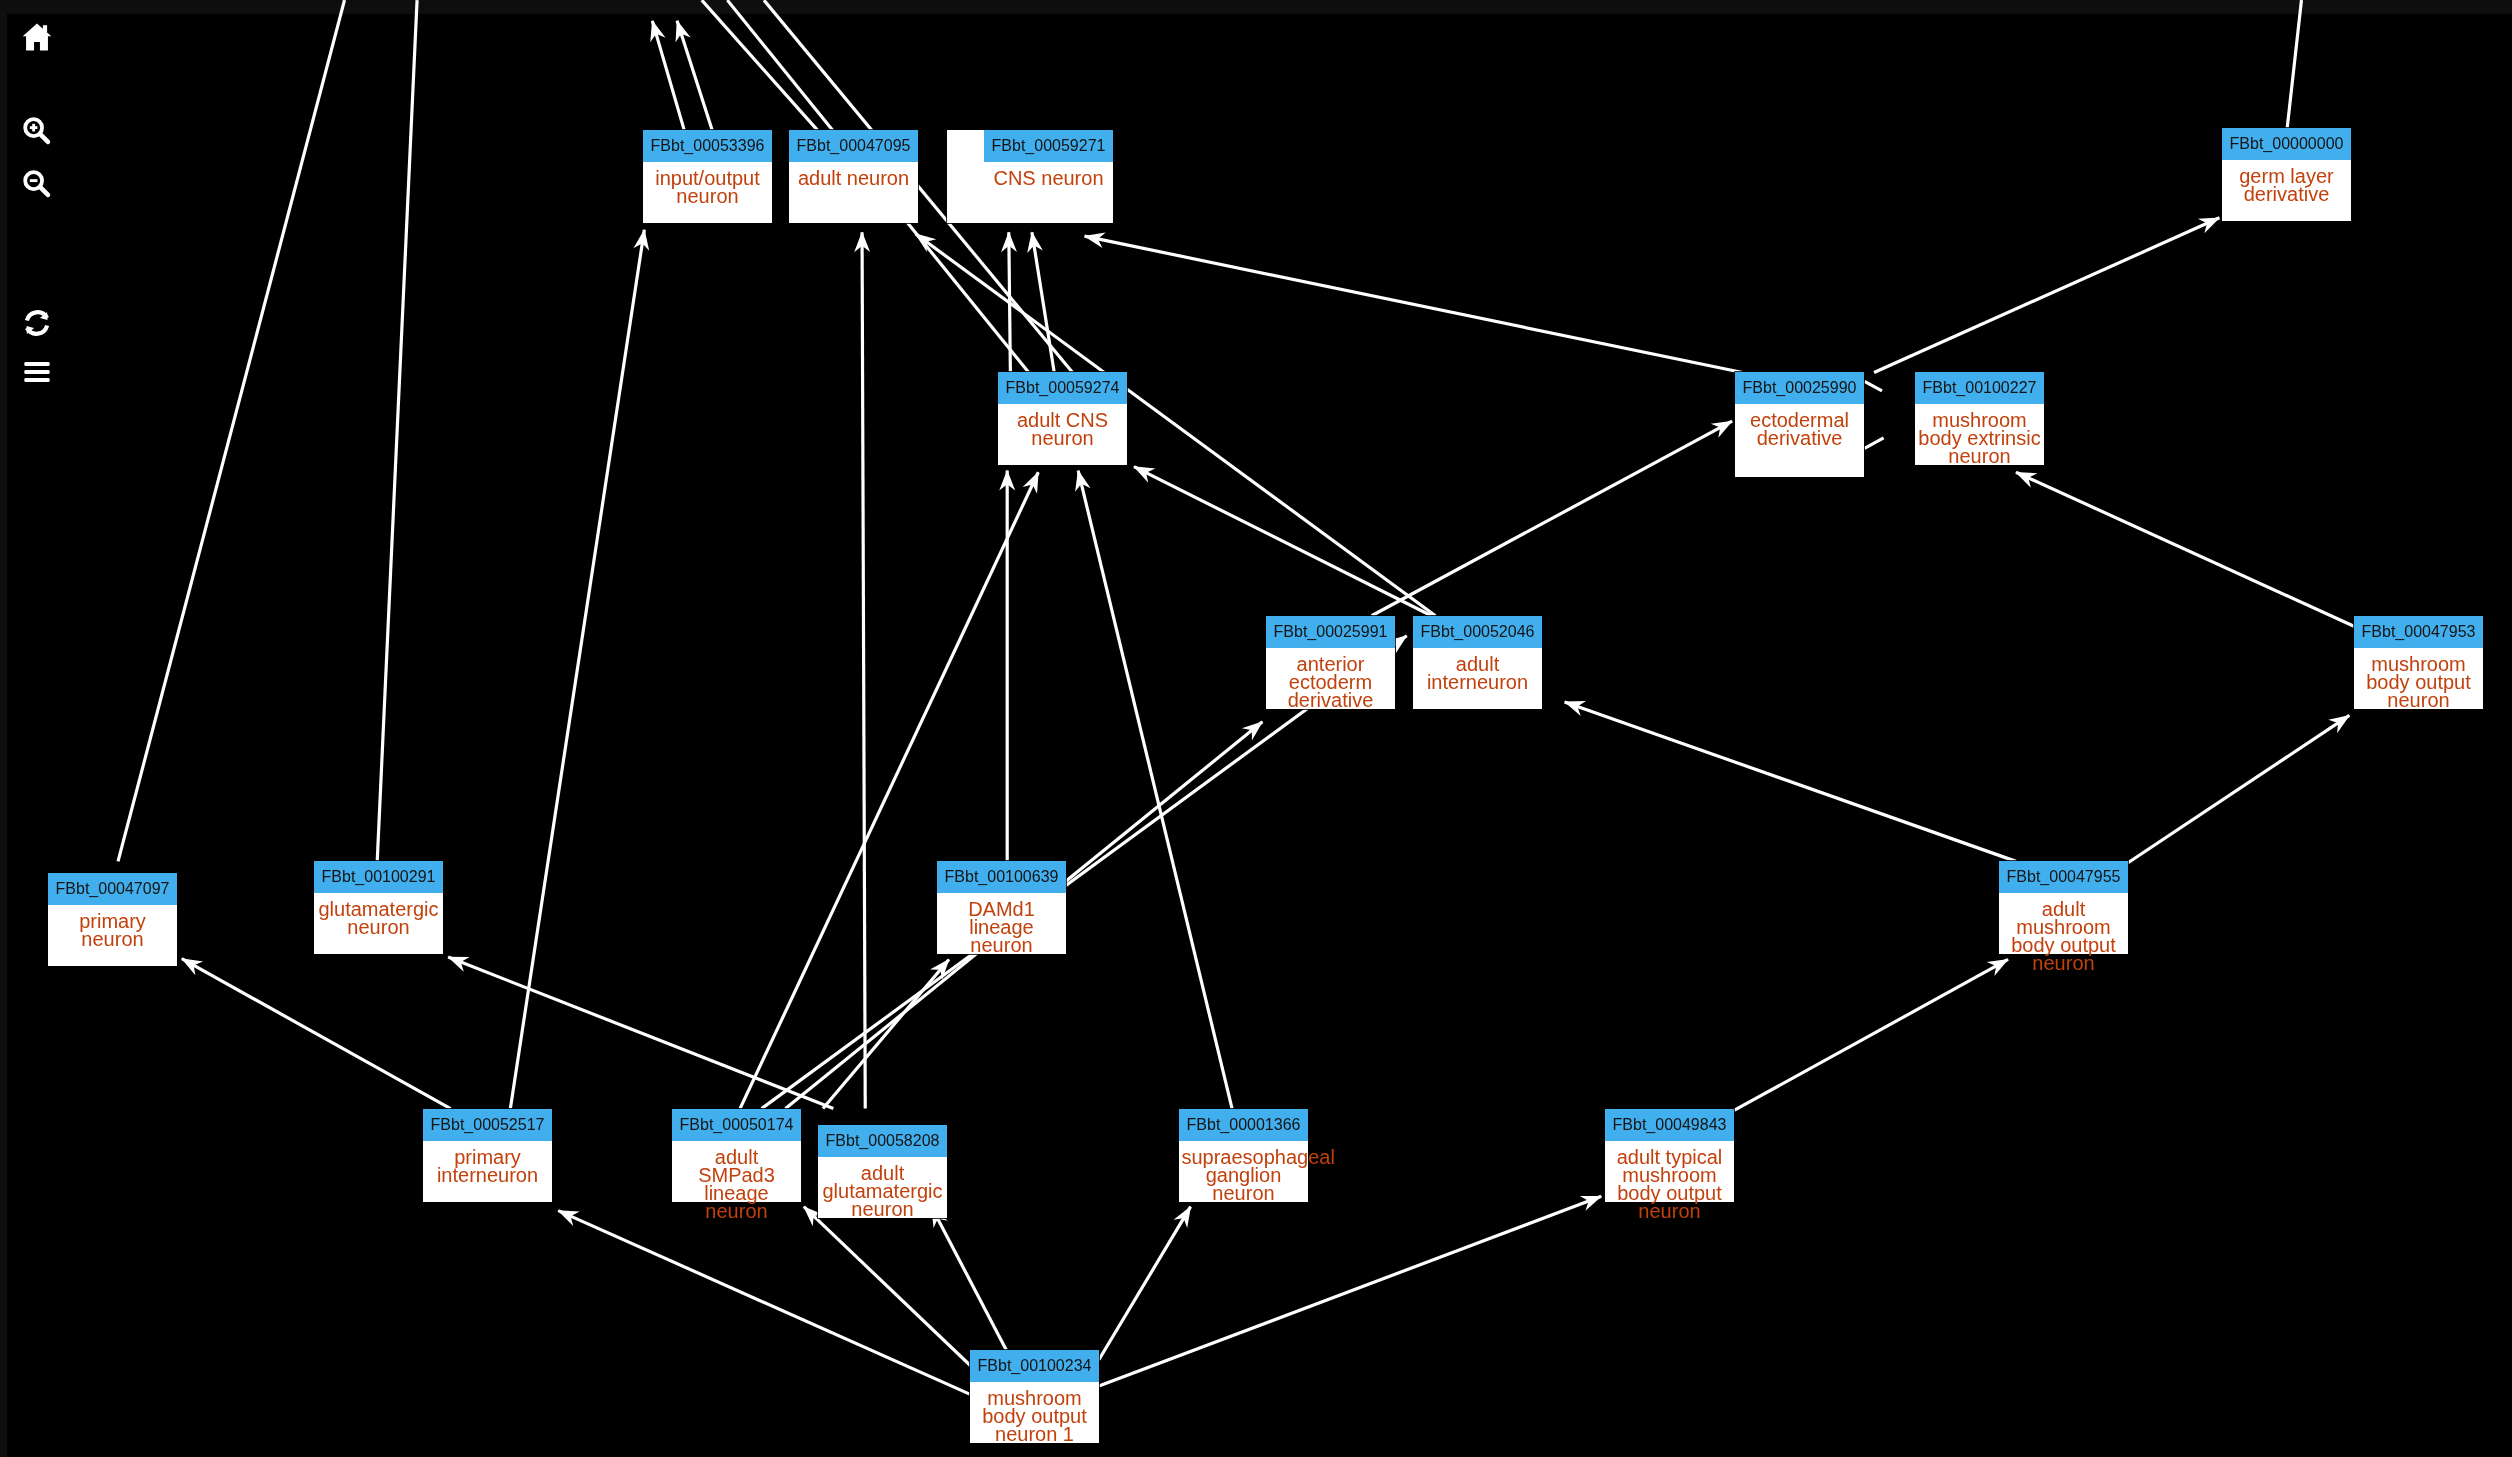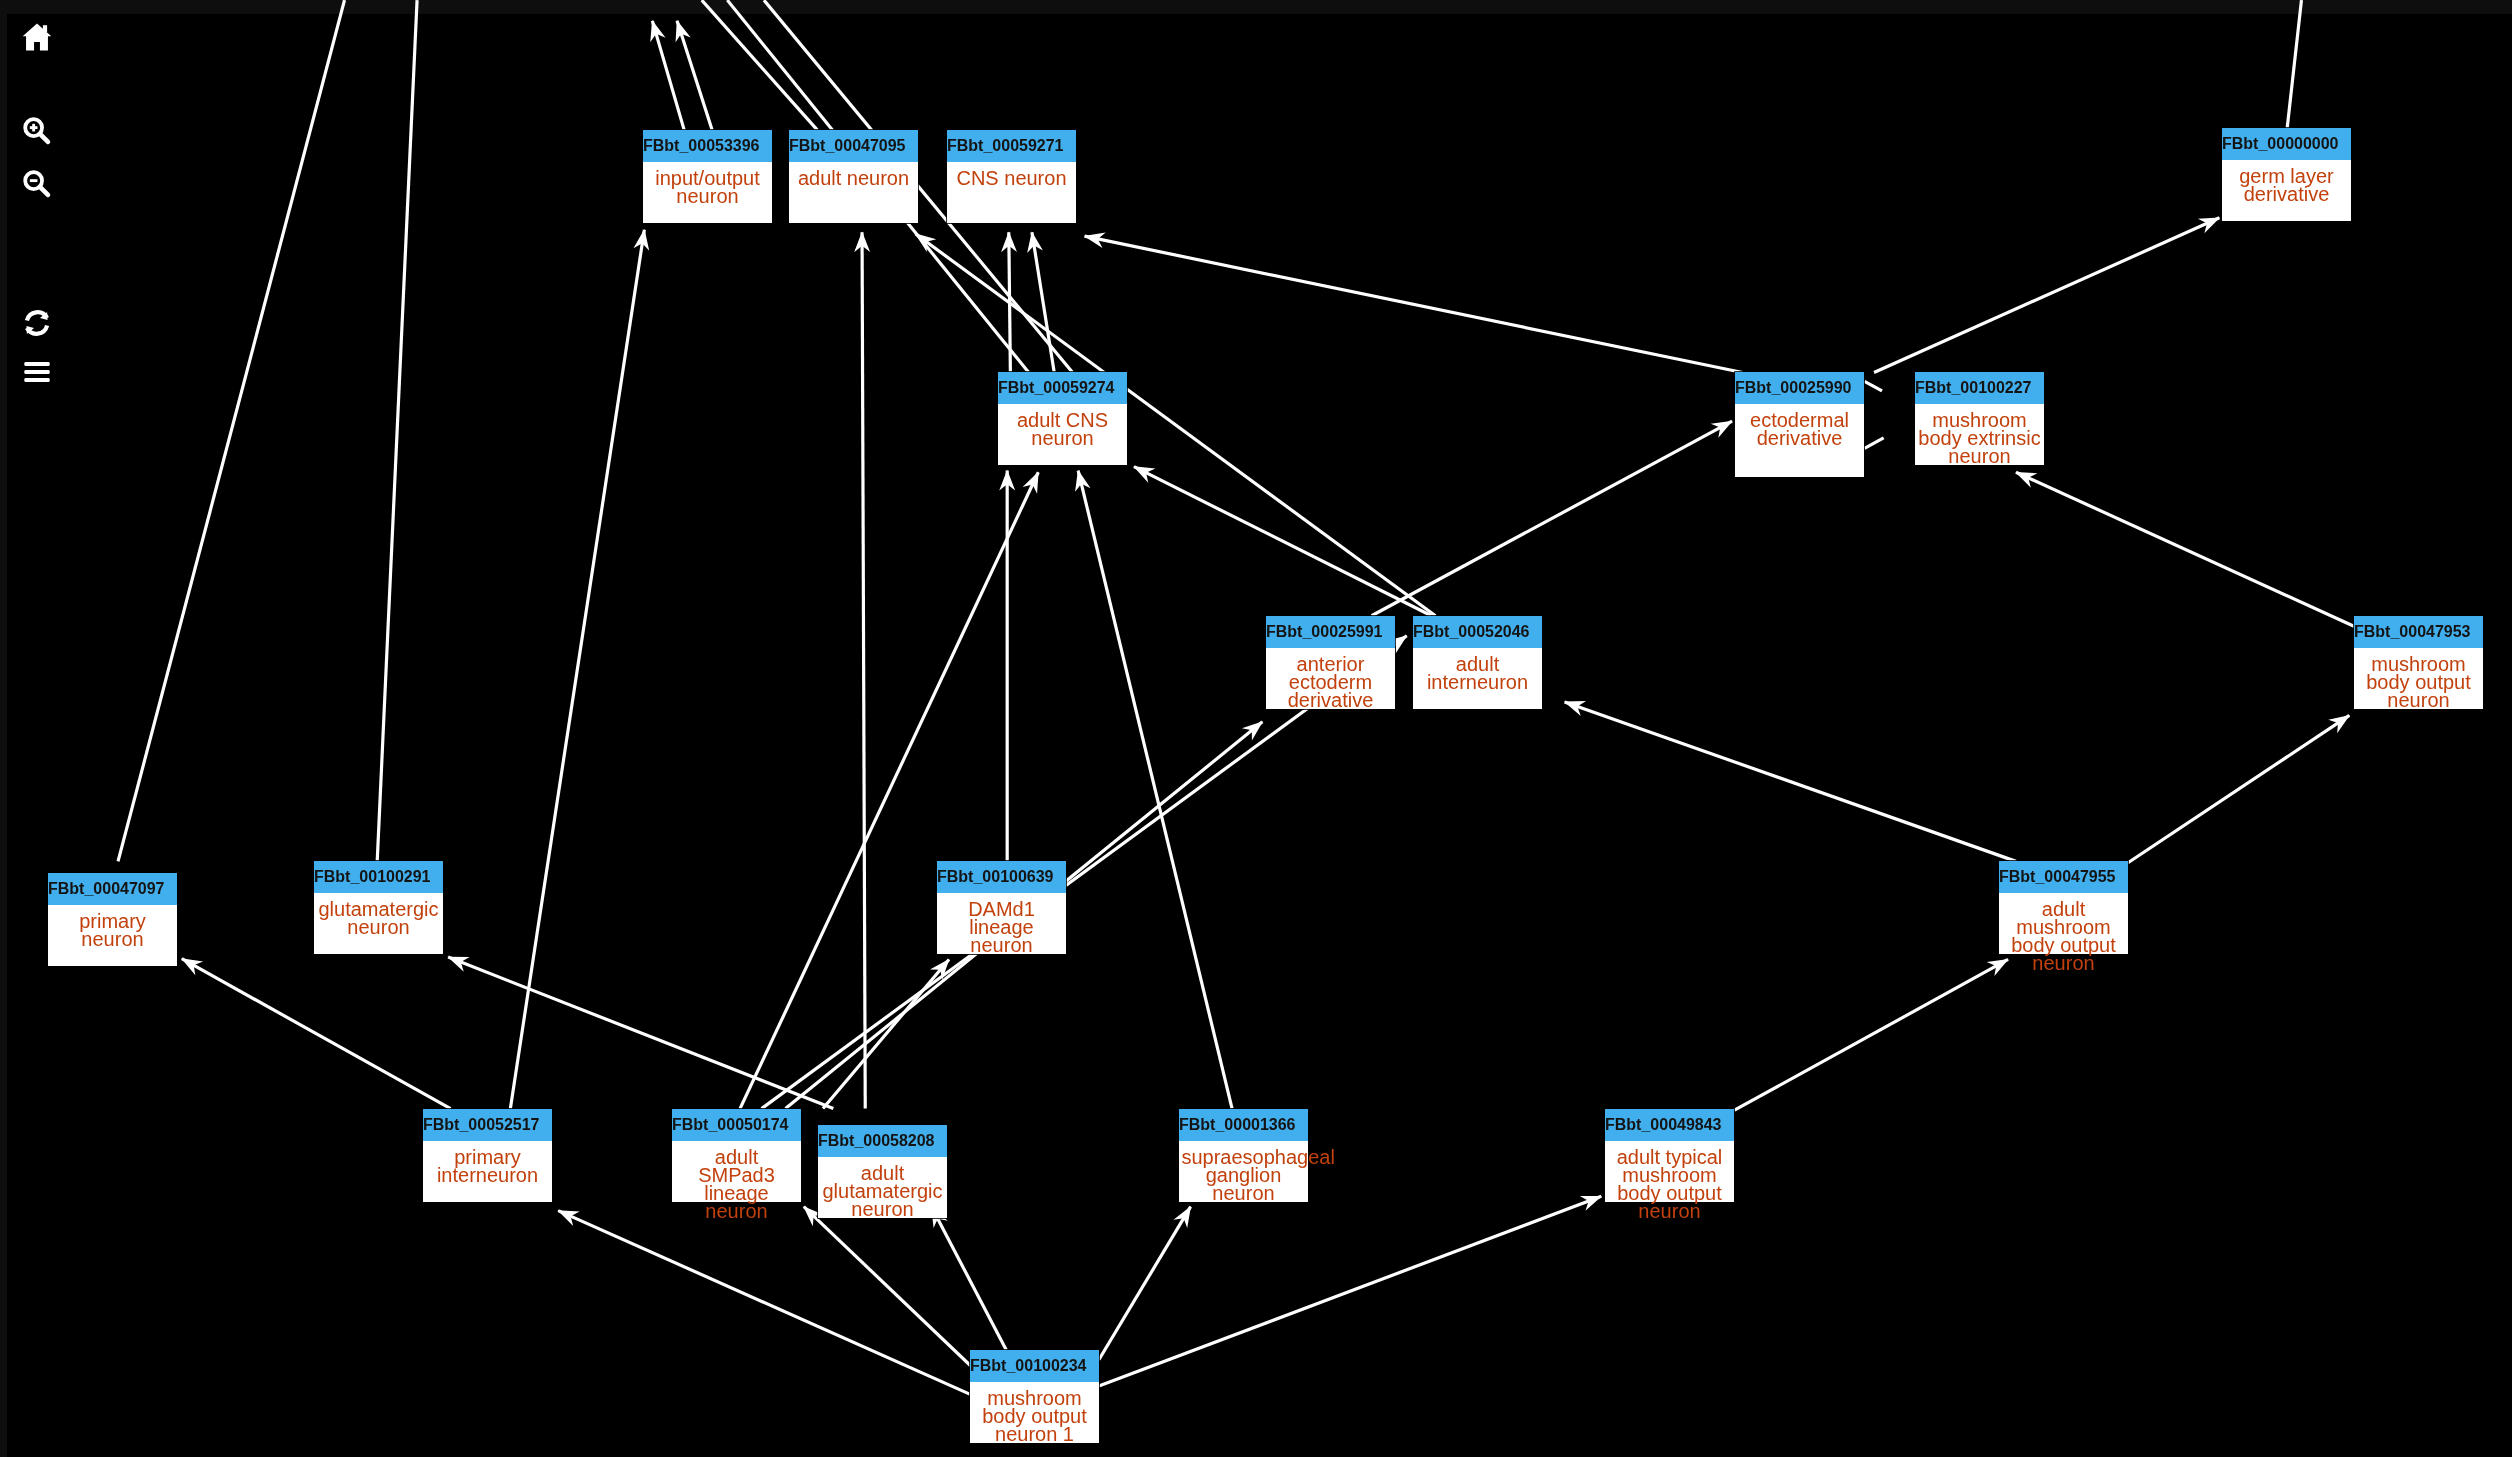--- a/index.html
+++ b/index.html
@@ -9,21 +9,21 @@
   #leftstrip{position:absolute;left:0;top:0;width:7.2px;height:1458px;background:#0e0e0e;}
   #edges{position:absolute;left:0;top:0;z-index:1;}
   #toolbar{position:absolute;left:19px;top:21px;z-index:3;display:flex;flex-direction:column;}
   .tbtn{width:35px;height:35px;background:transparent;border:none;padding:0;margin:0;
         display:flex;align-items:center;justify-content:center;cursor:pointer;}
   .tb-home{margin-bottom:59px;}
   .tb-zin{margin-bottom:17.5px;}
   .tb-zout{margin-bottom:104px;}
   .tb-refresh{margin-bottom:14.4px;}
   .node{position:absolute;width:129px;z-index:2;background:#fff;box-shadow:0 0 0 0.8px #000;}
-  .node .hdr{height:32px;background:#41AFEE;display:flex;align-items:center;font-weight:bold;}
+  .node .hdr{height:32px;background:#41AFEE;display:flex;align-items:center;justify-content:center;}
   .node .hdr span{font-size:16px;color:#141414;white-space:nowrap;}
   .node .body{height:61px;padding:8px 2.4px 0 2.4px;box-sizing:border-box;text-align:center;}
   .node .body span{font-size:20px;line-height:17.5px;color:#c2410c;}
 </style>
 </head>
 <body>
 
 <div id="stage">
   <div id="topstrip"></div>
   <div id="leftstrip"></div>
@@ -127,21 +127,21 @@
         <span>FBbt_00053396</span>
       </div>
       <div class="body"><span>input/output neuron</span></div>
     </div>
     <div class="node" style="left: 789px; top: 130px; height: 93px;">
       <div class="hdr">
         <span>FBbt_00047095</span>
       </div>
       <div class="body"><span>adult neuron</span></div>
     </div>
-    <div class="node" style="left: 947px; top: 130px; height: 93px;">
+    <div class="node" style="left: 947px; top: 130px; height: 93px; padding-left: 37px;">
       <div class="hdr">
         <span>FBbt_00059271</span>
       </div>
       <div class="body"><span>CNS neuron</span></div>
     </div>
     <div class="node" style="left: 2222px; top: 128px; height: 93px;">
       <div class="hdr">
         <span>FBbt_00000000</span>
       </div>
       <div class="body"><span>germ layer derivative</span></div>

